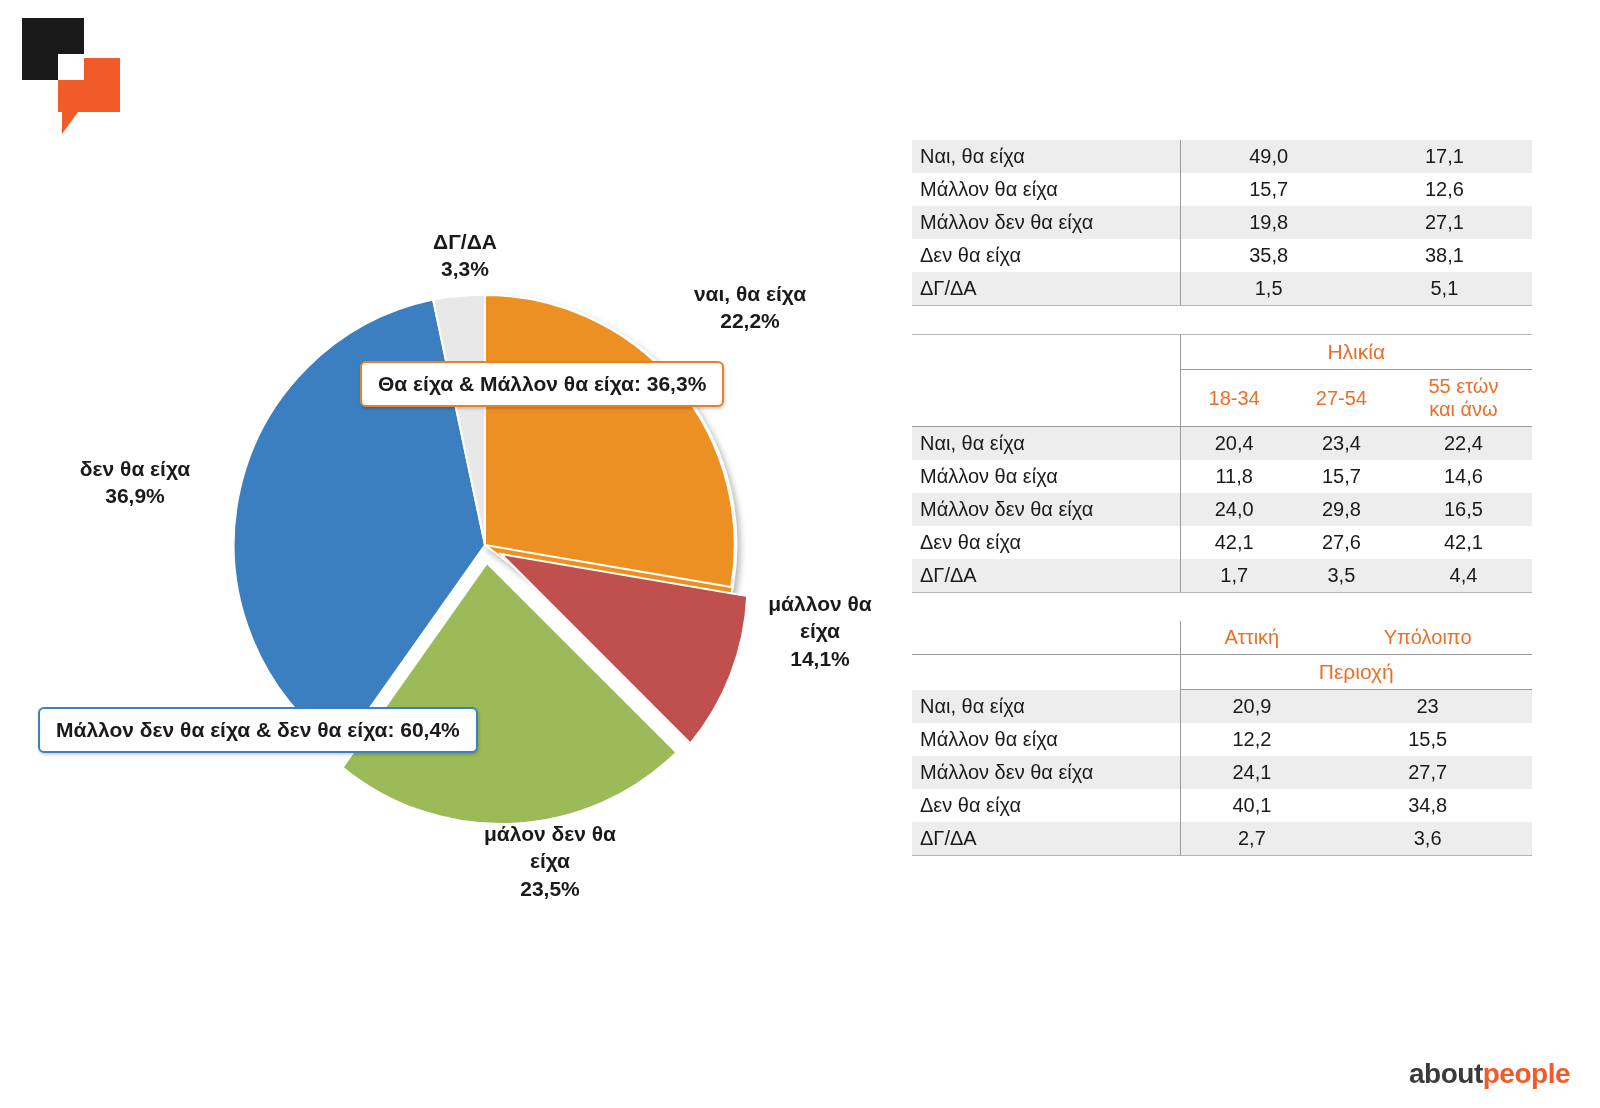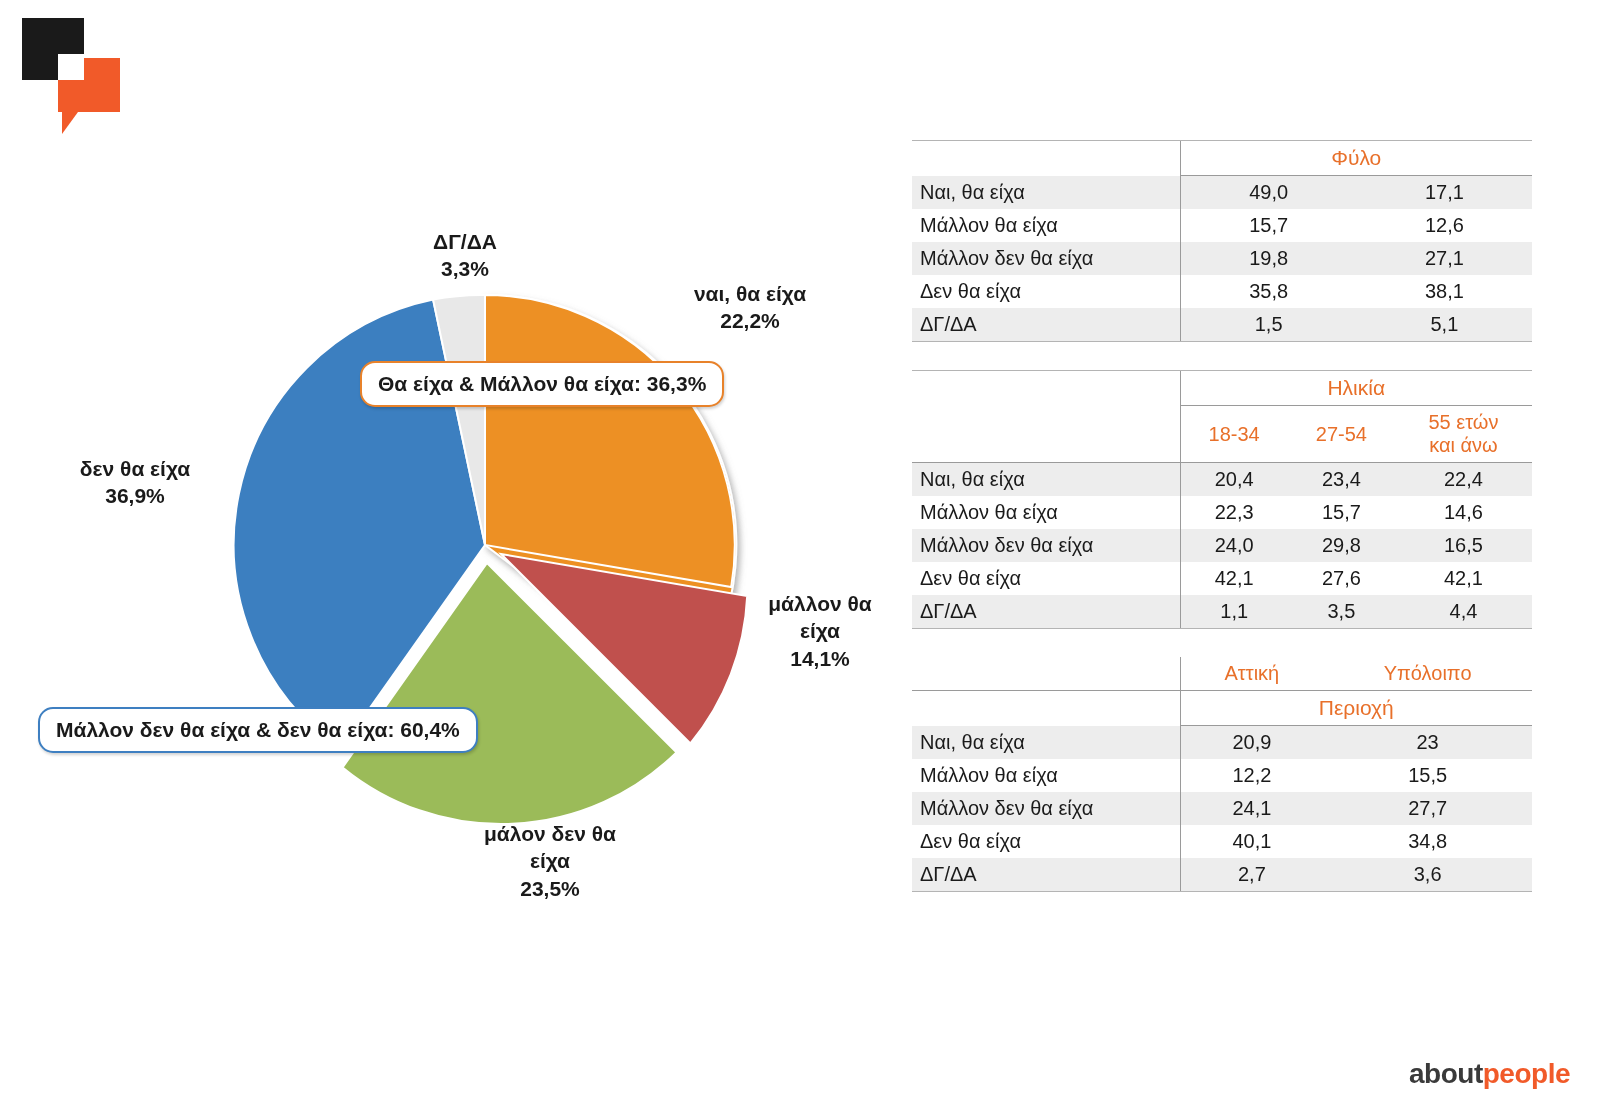--- a/index.html
+++ b/index.html
@@ -84,21 +84,21 @@
   }
   .lbl-dgda  { left: 340px; top: 48px;  width: 190px; }
   .lbl-nai   { left: 610px; top: 100px; width: 220px; text-align: center; }
   .lbl-den   { left: 10px;  top: 275px; width: 190px; }
   .lbl-mallon-tha { left: 705px; top: 410px; width: 170px; text-align: center; }
   .lbl-mallon-den { left: 405px; top: 640px; width: 230px; }
 
   .callout {
     position: absolute;
     background: #ffffff;
-    border-radius: 15px;
+    border-radius: 6px;
     font-size: 21px;
     font-weight: bold;
     color: #1a1a1a;
     padding: 9px 16px;
     white-space: nowrap;
   }
   .callout-orange {
     left: 330px; top: 181px;
     border: 2px solid #e8822a;
     box-shadow: 1px 2px 3px rgba(0,0,0,0.18);
@@ -219,24 +219,20 @@
 είχα</span><br><span>23,5%</span></div>
 
     <div class="callout callout-orange">Θα είχα &amp; Μάλλον θα είχα: 36,3%</div>
     <div class="callout callout-blue">Μάλλον δεν θα είχα &amp; δεν θα είχα: 60,4%</div>
   </div>
 
   <div class="tables">
 
     <table class="tbl">
       <tbody>
-          <tr>
-        <td class="rowlabel hdr-top"></td>
-        <td class="grouphdr vline hdr-top" colspan="2">Φύλο</td>
-      </tr>
       <tr class="alt">
         <td class="rowlabel">Ναι, θα είχα</td>
         <td class="vline">49,0</td>
         <td>17,1</td>
       </tr>
       <tr class="plain">
         <td class="rowlabel">Μάλλον θα είχα</td>
         <td class="vline">15,7</td>
         <td>12,6</td>
       </tr>
@@ -272,39 +268,39 @@
 και άνω</td>
       </tr>
       <tr class="alt">
         <td class="rowlabel">Ναι, θα είχα</td>
         <td class="vline">20,4</td>
         <td>23,4</td>
         <td>22,4</td>
       </tr>
       <tr class="plain">
         <td class="rowlabel">Μάλλον θα είχα</td>
-        <td class="vline">22,3</td>
+        <td class="vline">11,8</td>
         <td>15,7</td>
         <td>14,6</td>
       </tr>
       <tr class="alt">
         <td class="rowlabel">Μάλλον δεν θα είχα</td>
         <td class="vline">24,0</td>
         <td>29,8</td>
         <td>16,5</td>
       </tr>
       <tr class="plain">
         <td class="rowlabel">Δεν θα είχα</td>
         <td class="vline">42,1</td>
         <td>27,6</td>
         <td>42,1</td>
       </tr>
       <tr class="alt tbl-foot">
         <td class="rowlabel">ΔΓ/ΔΑ</td>
-        <td class="vline">1,1</td>
+        <td class="vline">1,7</td>
         <td>3,5</td>
         <td>4,4</td>
       </tr>
     </tbody>
       </table>
 
     <table class="tbl">
       <tbody>
           <tr>
         <td class="rowlabel hdr-sep"></td>

